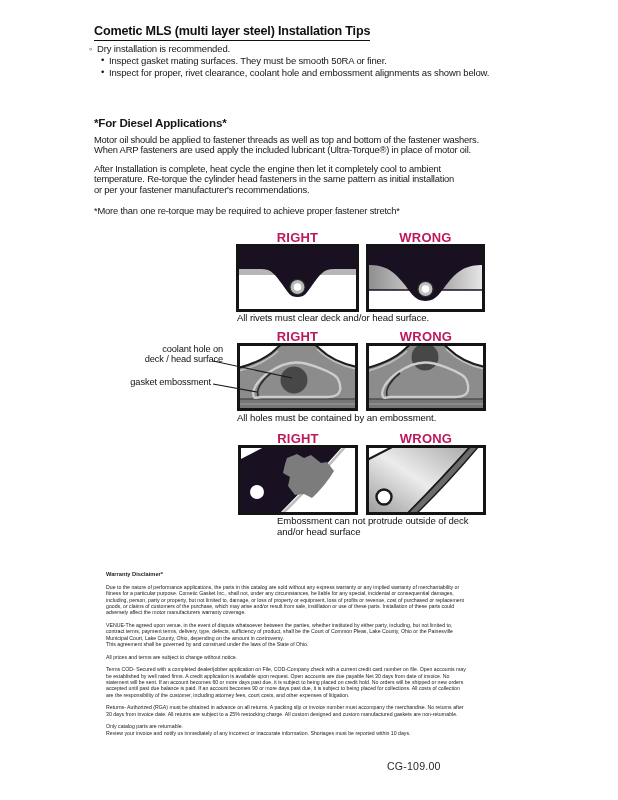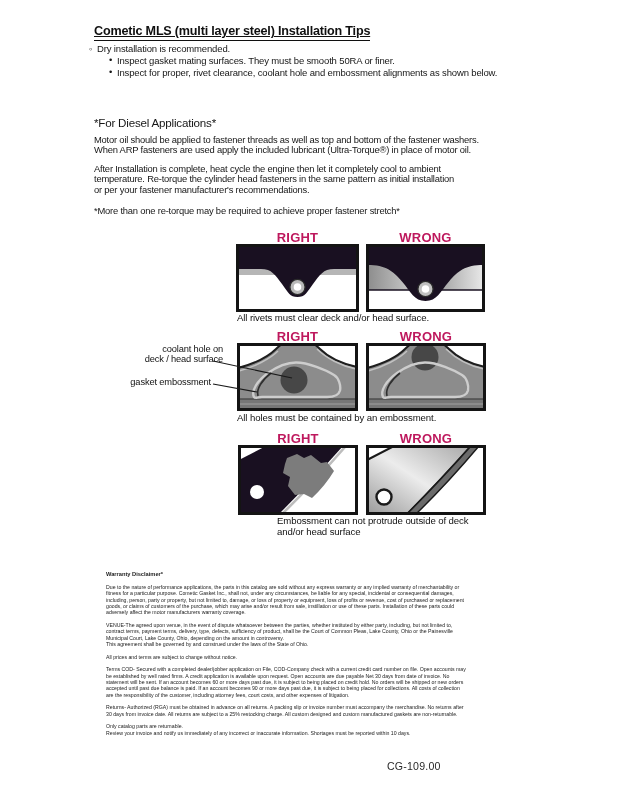--- a/index.html
+++ b/index.html
@@ -4,31 +4,31 @@
 <style>
   html,body{margin:0;padding:0;background:#ffffff;}
   .page{
     position:relative;width:618px;height:800px;background:#ffffff;overflow:hidden;
     font-family:"Liberation Sans",sans-serif;color:#161616;
   }
   .abs{position:absolute;}
   
   .title{
     font-size:12.6px;font-weight:bold;letter-spacing:-0.2px;color:#101010;
-    border-bottom:1.6px solid #101010;padding-bottom:2px;display:inline-block;white-space:nowrap;text-decoration:underline;
+    border-bottom:1.6px solid #101010;padding-bottom:2px;display:inline-block;white-space:nowrap;
   }
   
   .intro{font-size:9.5px;letter-spacing:-0.15px;line-height:11.8px;width:470px;}
   .bullet{position:relative;padding-left:8px;white-space:nowrap;}
   .bullet::before{content:"◦";position:absolute;left:0;top:-0.5px;font-size:9.5px;}
-  .subbullet{position:relative;margin-left:20px;padding-left:8px;white-space:nowrap;}
+  .subbullet{position:relative;margin-left:12px;padding-left:8px;white-space:nowrap;}
   .subbullet::before{content:"•";position:absolute;left:0;top:-0.5px;font-size:9.5px;}
   
   .diesel{width:480px;}
-  .diesel-heading{font-size:11.6px;font-weight:normal;letter-spacing:-0.2px;margin:0 0 6px 0;}
+  .diesel-heading{font-size:11.6px;font-weight:bold;letter-spacing:-0.2px;margin:0 0 6px 0;}
   .para{font-size:9.4px;letter-spacing:-0.2px;line-height:10.45px;white-space:pre-line;margin:4px 0 8px 0;}
   .para.p2{margin-bottom:11px;}
   .note{font-size:9.4px;letter-spacing:-0.2px;line-height:10.45px;margin:0;}
   
   .figlabel{font-size:13px;font-weight:bold;letter-spacing:0.2px;text-align:center;color:#be185d;}
   .figcaption{font-size:9.6px;font-weight:normal;letter-spacing:-0.1px;line-height:10.6px;white-space:pre-line;color:#121212;}
   .figbox svg{display:block;}
   .annot{font-size:9.3px;letter-spacing:-0.15px;line-height:10.2px;text-align:right;white-space:pre-line;color:#121212;}
   
   .disclaimer{width:420px;color:#222222;}

